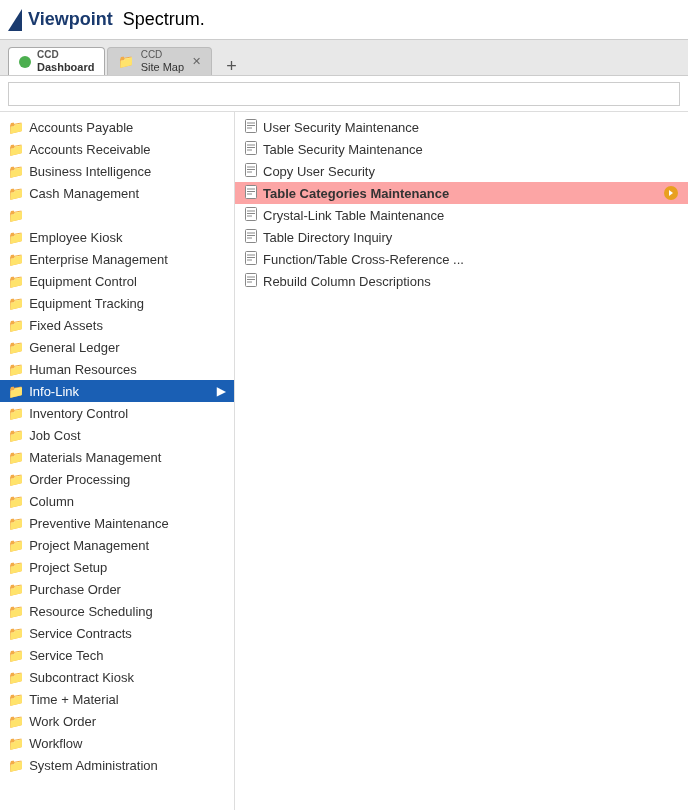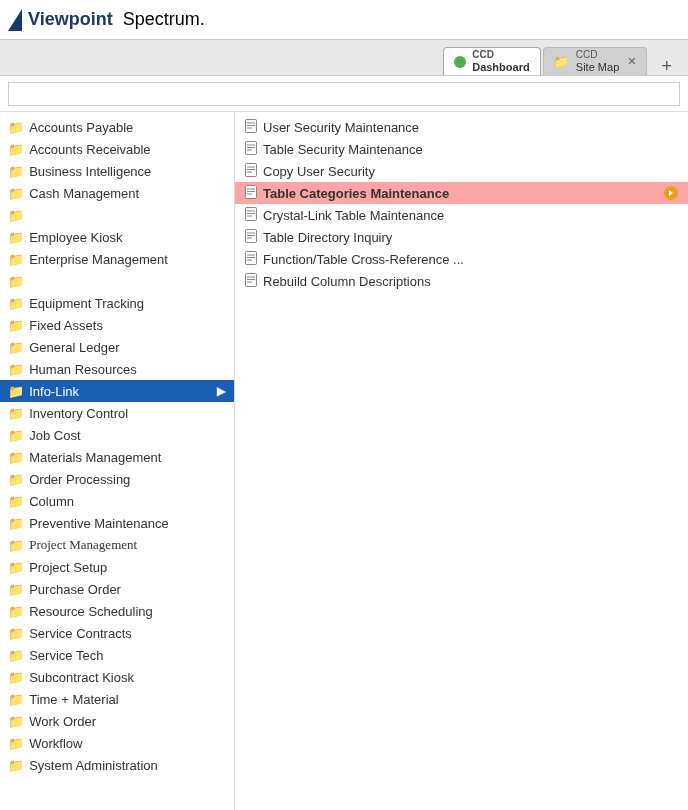--- a/index.html
+++ b/index.html
@@ -36,21 +36,20 @@
     }
     
     .tab-bar {
       background: #e8e8e8;
       border-bottom: 1px solid #ccc;
       display: flex;
       align-items: flex-end;
       padding: 0 8px;
       height: 36px;
       gap: 2px;
-      justify-content: flex-end;
     }
     .tab {
       display: flex;
       align-items: center;
       gap: 6px;
       padding: 4px 10px;
       border: 1px solid #bbb;
       border-bottom: none;
       border-radius: 4px 4px 0 0;
       background: #d0d0d0;
@@ -252,20 +251,21 @@
       <div class="tree-item">
         <span class="folder-icon">📁</span>
         <span style="flex-grow: 1;">Employee Kiosk</span>
       </div>
       <div class="tree-item">
         <span class="folder-icon">📁</span>
         <span style="flex-grow: 1;">Enterprise Management</span>
       </div>
       <div class="tree-item">
         <span class="folder-icon">📁</span>
+        <span style="flex-grow: 1;">Equipment Control</span>
       </div>
       <div class="tree-item">
         <span class="folder-icon">📁</span>
         <span style="flex-grow: 1;">Equipment Tracking</span>
       </div>
       <div class="tree-item">
         <span class="folder-icon">📁</span>
         <span style="flex-grow: 1;">Fixed Assets</span>
       </div>
       <div class="tree-item">
@@ -300,21 +300,21 @@
       <div class="tree-item">
         <span class="folder-icon">📁</span>
         <span style="flex-grow: 1;">Column</span>
       </div>
       <div class="tree-item">
         <span class="folder-icon">📁</span>
         <span style="flex-grow: 1;">Preventive Maintenance</span>
       </div>
       <div class="tree-item">
         <span class="folder-icon">📁</span>
-        <span style="flex-grow: 1; font-family: Liberation Serif, serif;">Project Management</span>
+        <span style="flex-grow: 1;">Project Management</span>
       </div>
       <div class="tree-item">
         <span class="folder-icon">📁</span>
         <span style="flex-grow: 1;">Project Setup</span>
       </div>
       <div class="tree-item">
         <span class="folder-icon">📁</span>
         <span style="flex-grow: 1;">Purchase Order</span>
       </div>
       <div class="tree-item">

